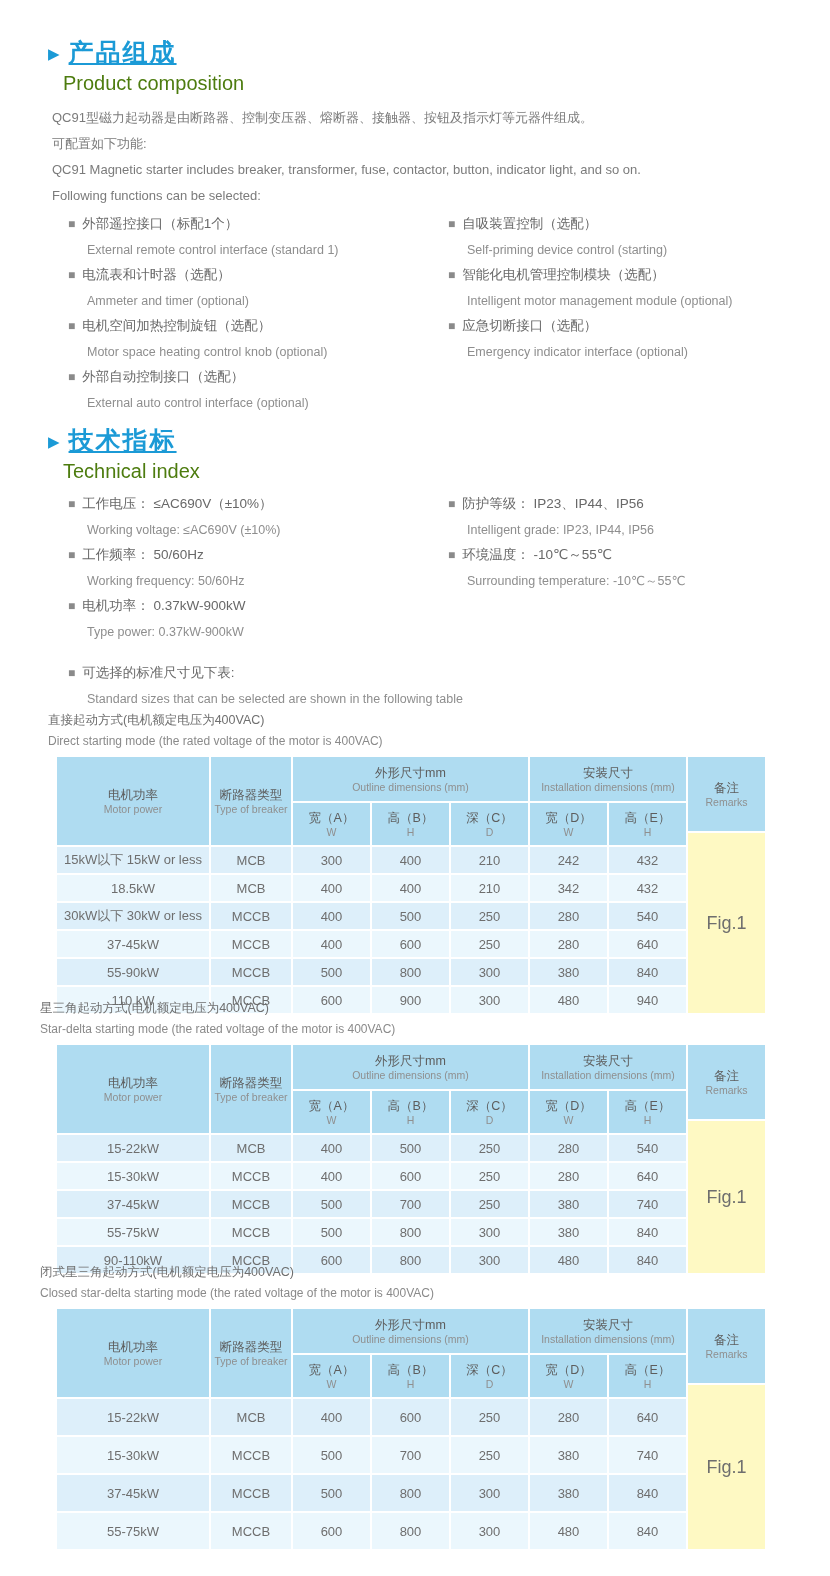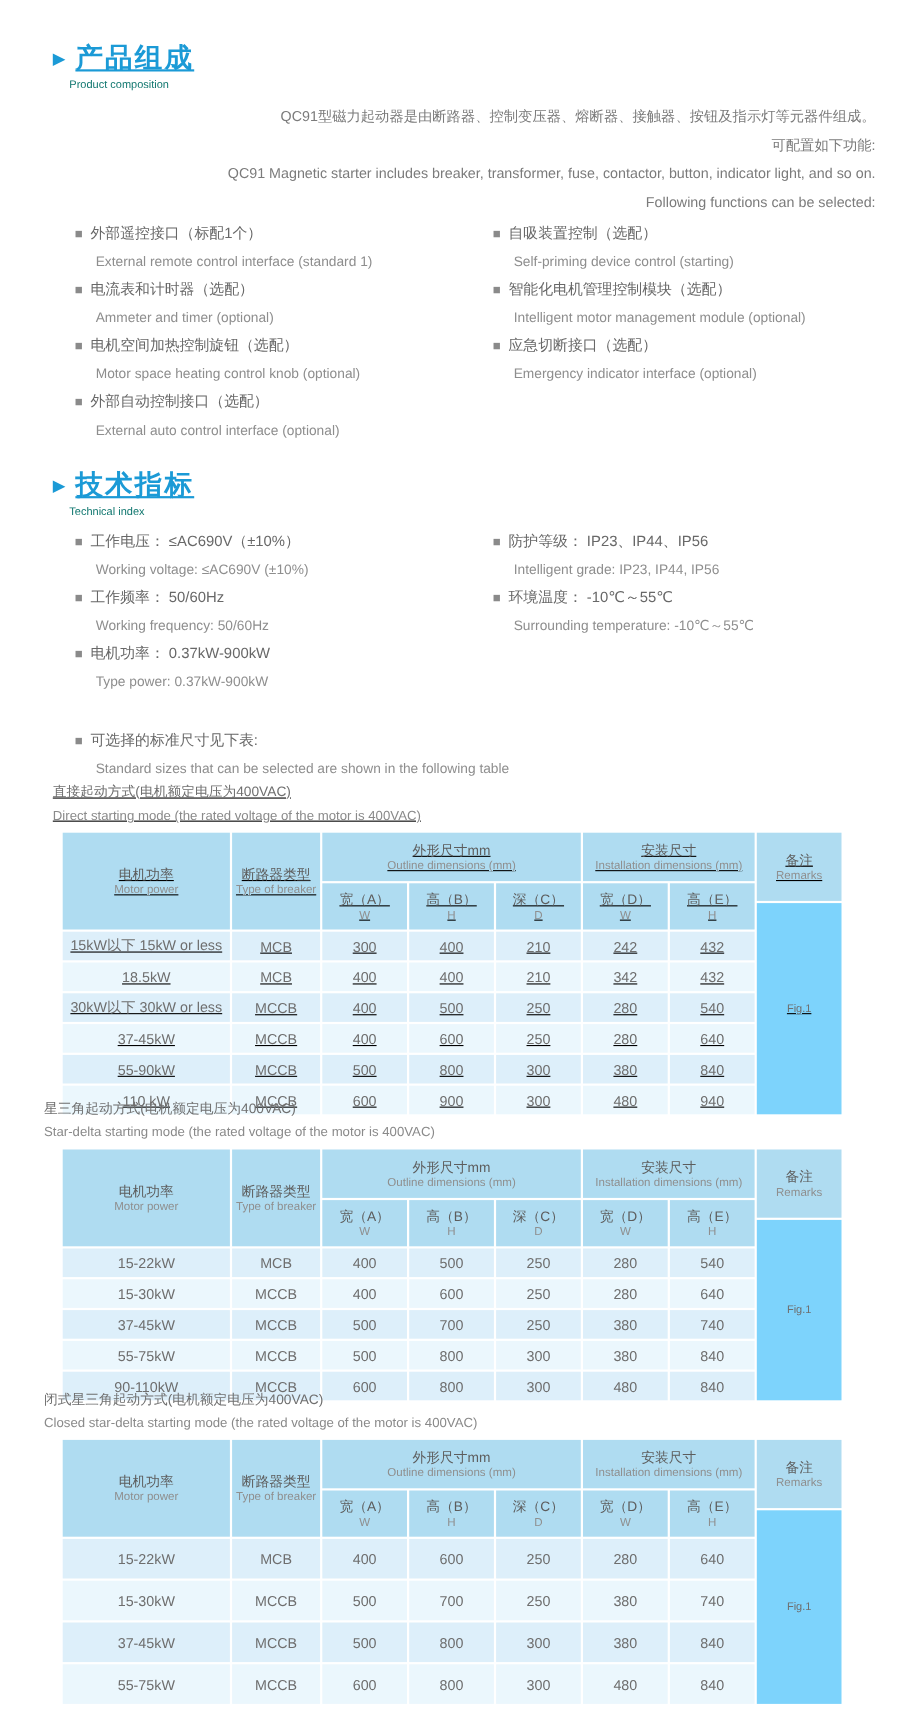--- a/index.html
+++ b/index.html
@@ -3,23 +3,23 @@
 <meta charset="utf-8">
 <style>
   html,body{margin:0;padding:0;background:#fff;}
   .page{position:relative;width:830px;height:1576px;background:#ffffff;overflow:hidden;
         font-family:"Liberation Sans","DejaVu Sans",sans-serif;}
 
   
   .sec-title-row{display:flex;align-items:center;gap:9px;}
   .arrow{color:#1b9ad6;font-size:15px;line-height:1;transform:translateY(1px);}
   .sec-title{margin:0;font-size:25px;color:#1b9ad6;font-weight:600;letter-spacing:2px;text-decoration:underline;}
-  .sec-sub{margin:3px 0 0 15px;font-size:10px;color:#0f766e;}
-
-  .content{margin-left:4px;text-align:right;}
+  .sec-sub{margin:3px 0 0 15px;font-size:20px;color:#4d7c0f;}
+
+  .content{margin-left:4px;}
   .paras{margin-top:16px;}
   .para{margin:0 0 12px 0;font-size:13px;color:#7b7b7b;line-height:14px;}
 
   .two-col{display:flex;margin-left:20px;margin-top:12px;}
   .col-left{width:380px;}
   .feat{margin-bottom:9px;}
   .feat-zh{display:flex;align-items:center;gap:7px;font-size:13.5px;color:#686868;margin-bottom:8px;}
   .sq{color:#8a8a8a;font-size:12px;line-height:1;}
   .feat-en{font-size:12.5px;color:#8e8e8e;margin-left:19px;margin-bottom:8px;line-height:13px;margin-top:11px;}
 
@@ -33,30 +33,30 @@
   .spec-table thead tr:nth-child(1) th{height:36px;}
   .spec-table thead tr:nth-child(2) th{height:34px;margin-left:24px;}
   .h-zh{font-size:12.5px;color:#5d5d5d;line-height:16px;text-align:center;}
   .h-en{font-size:10.5px;color:#8f8f8f;line-height:13px;text-align:center;}
   .spec-table tbody td{text-align:center;font-size:13px;color:#6e6e6e;padding:0;}
   .rows-26 tbody td{height:26px;}
   .rows-36 tbody td{height:36px;}
   .spec-table tbody tr:nth-child(odd) td{background:#ddeffa;}
   .spec-table tbody tr:nth-child(even) td{background:#ebf7fd;}
   .remarks-col{width:77px;display:flex;flex-direction:column;margin:2px 0;}
-  .remarks-head{height:62px;margin-bottom:2px;background:#afdcf1;display:flex;flex-direction:column;
+  .remarks-head{height:74px;margin-bottom:2px;background:#afdcf1;display:flex;flex-direction:column;
                 align-items:center;justify-content:center;}
-  .remarks-body{flex:1;background:#7dd3fc;display:flex;align-items:center;justify-content:center;
-                font-size:10px;color:#6e6e6e;}
+  .remarks-body{flex:1;background:#fef9c3;display:flex;align-items:center;justify-content:center;
+                font-size:18px;color:#6e6e6e;}
 
   
   #sec-composition{position:absolute;top:36px;left:48px;width:748px;}
   #sec-technical{position:absolute;top:424px;left:48px;width:748px;}
   #sizes-note{position:absolute;top:664px;left:68px;}
-  #table-direct{position:absolute;top:712px;left:48px;text-decoration:underline;}
+  #table-direct{position:absolute;top:712px;left:48px;}
   #table-star{position:absolute;top:1000px;left:40px;}
   #table-closed{position:absolute;top:1264px;left:40px;}
 </style>
 </head>
 <body>
 
 <div class="page">
 
   <section id="sec-composition">
     <div class="sec-title-row">

